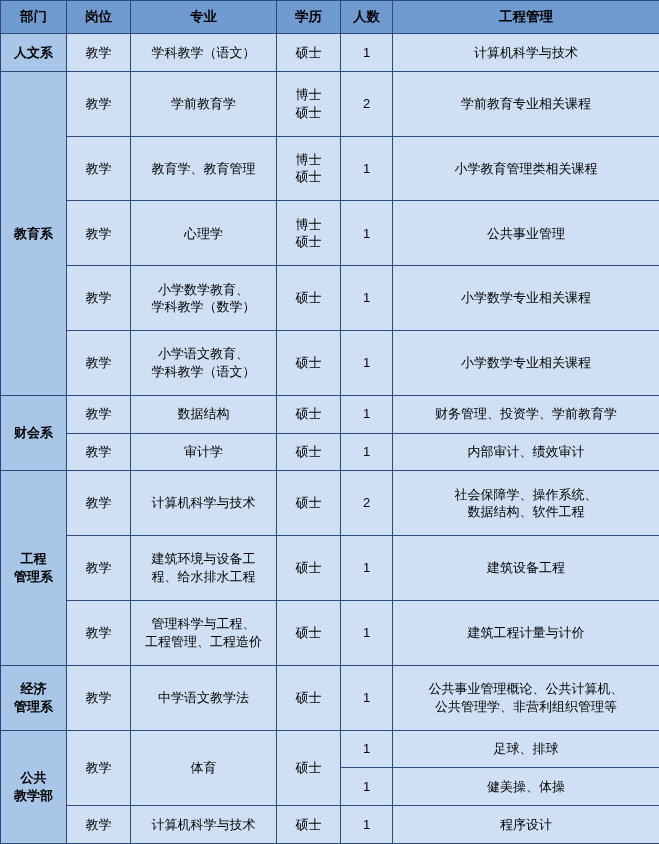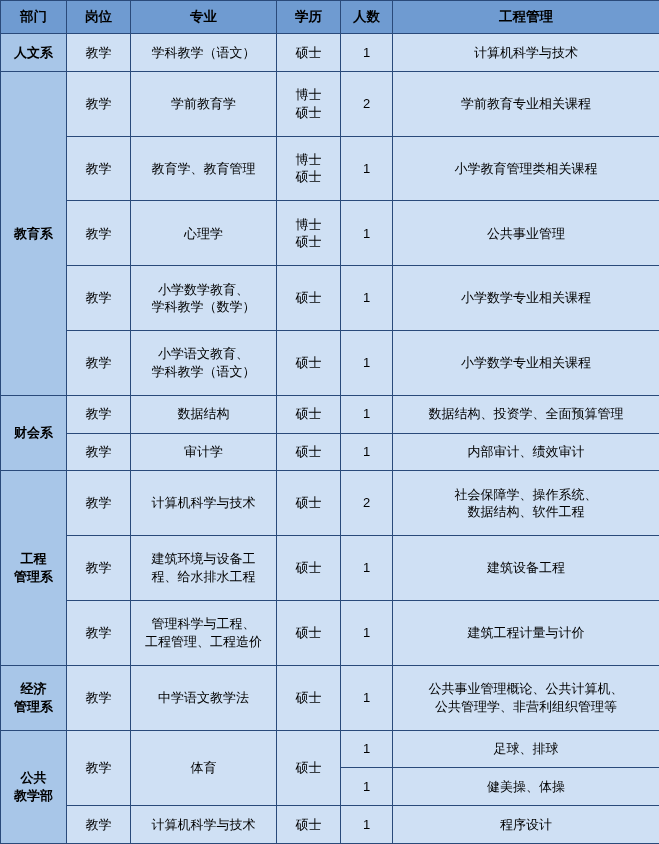--- a/index.html
+++ b/index.html
@@ -122,21 +122,21 @@
         <td class="cell">硕士</td>
         <td class="cell">1</td>
         <td class="cell">小学数学专业相关课程</td>
       </tr>
       <tr>
         <td class="dept" rowspan="2">财会系</td>
         <td class="cell">教学</td>
         <td class="cell">数据结构</td>
         <td class="cell">硕士</td>
         <td class="cell">1</td>
-        <td class="cell">数据结构、投资学、全面预算管理</td>
+        <td class="cell">财务管理、投资学、学前教育学</td>
       </tr>
       <tr>
         <td class="cell">教学</td>
         <td class="cell">审计学</td>
         <td class="cell">硕士</td>
         <td class="cell">1</td>
         <td class="cell">内部审计、绩效审计</td>
       </tr>
       <tr>
         <td class="dept" rowspan="3">工程

